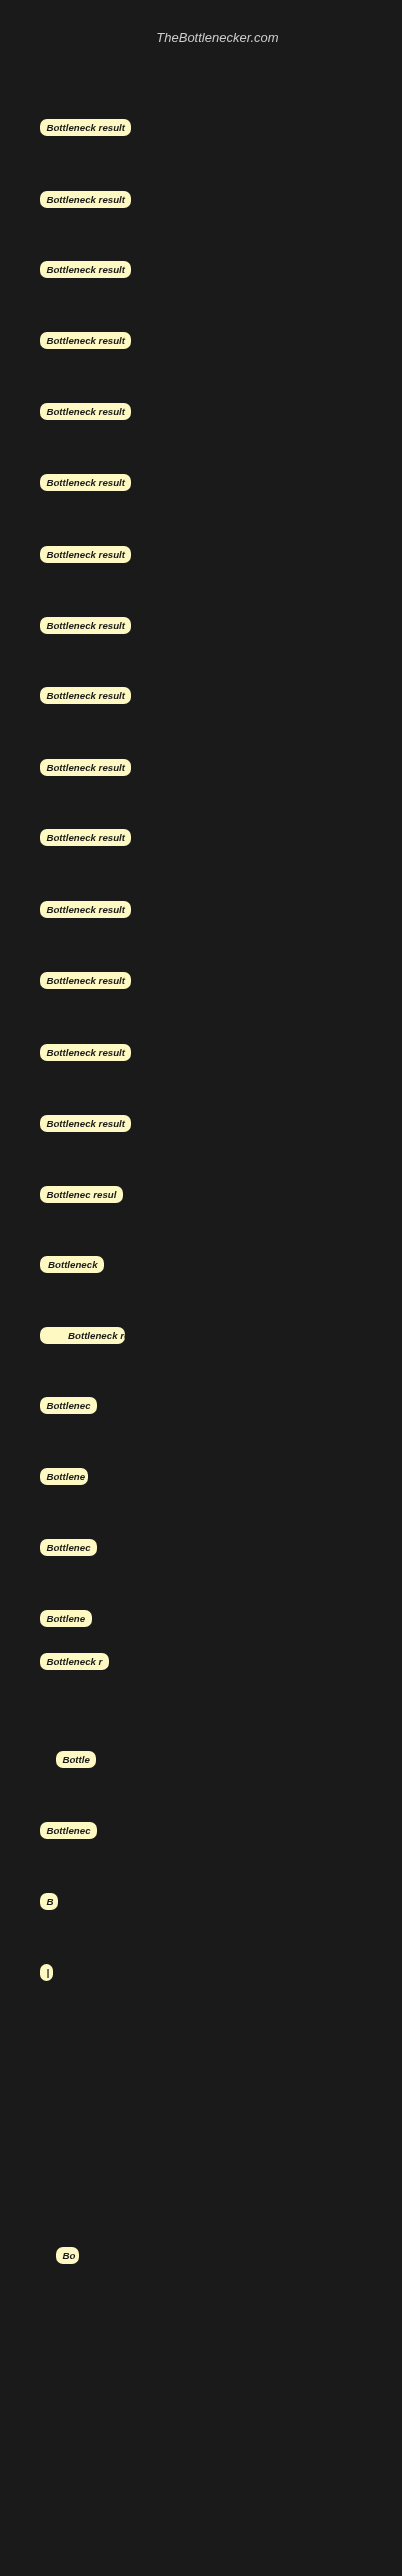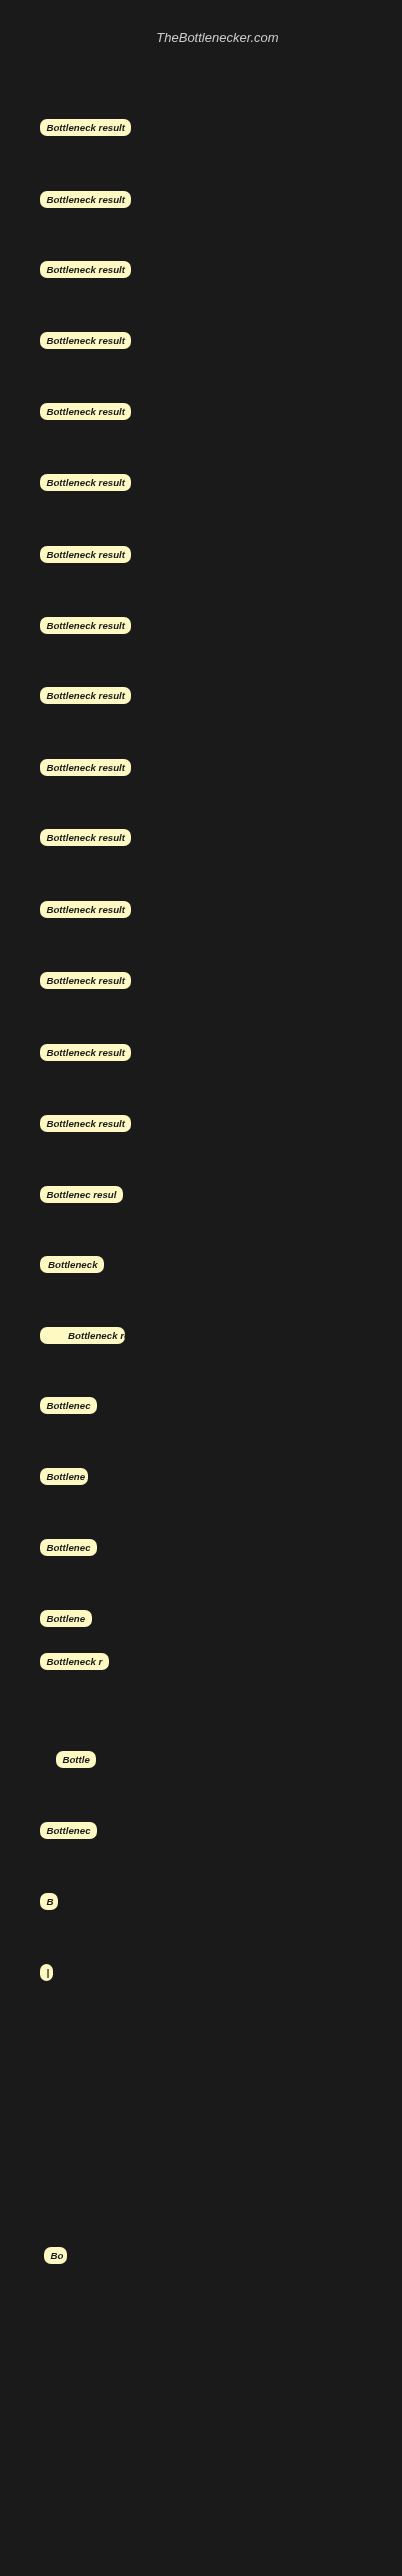--- a/index.html
+++ b/index.html
@@ -68,15 +68,15 @@
     <div class="bottleneck-item" style="top: 1254px; left: 0px;"><span class="bottleneck-badge" style="max-width: 85px; overflow: hidden; padding-left: 28px;">Bottleneck res</span></div>
     <div class="bottleneck-item" style="top: 1324px; left: 0px;"><span class="bottleneck-badge" style="max-width: 64px; overflow: hidden;">Bottlenec</span></div>
     <div class="bottleneck-item" style="top: 1395px; left: 0px;"><span class="bottleneck-badge" style="max-width: 48px; overflow: hidden;">Bottlene</span></div>
     <div class="bottleneck-item" style="top: 1466px; left: 0px;"><span class="bottleneck-badge" style="max-width: 64px; overflow: hidden;">Bottlenec</span></div>
     <div class="bottleneck-item" style="top: 1537px; left: 0px;"><span class="bottleneck-badge" style="max-width: 60px; overflow: hidden;">Bottlene</span></div>
     <div class="bottleneck-item" style="top: 1580px; left: 0px;"><span class="bottleneck-badge" style="max-width: 76px; overflow: hidden;">Bottleneck r</span></div>
     <div class="bottleneck-item" style="top: 1678px; left: 16px;"><span class="bottleneck-badge" style="max-width: 47px; overflow: hidden;">Bottle</span></div>
     <div class="bottleneck-item" style="top: 1749px; left: 0px;"><span class="bottleneck-badge" style="max-width: 64px; overflow: hidden;">Bottlenec</span></div>
     <div class="bottleneck-item" style="top: 1820px; left: 0px;"><span class="bottleneck-badge" style="max-width: 17.7px; overflow: hidden;">B</span></div>
     <div class="bottleneck-item" style="top: 1891px; left: 0px;"><span class="bottleneck-badge" style="max-width: 8px; overflow: hidden;">|</span></div>
-    <div class="bottleneck-item" style="top: 2174px; left: 4px;"><span class="bottleneck-badge" style="max-width: 22.5px; overflow: hidden;">Bo</span></div>
+    <div class="bottleneck-item" style="top: 2174px; left: 16px;"><span class="bottleneck-badge" style="max-width: 22.5px; overflow: hidden;">Bo</span></div>
   </div>
 
 
 </body></html>

